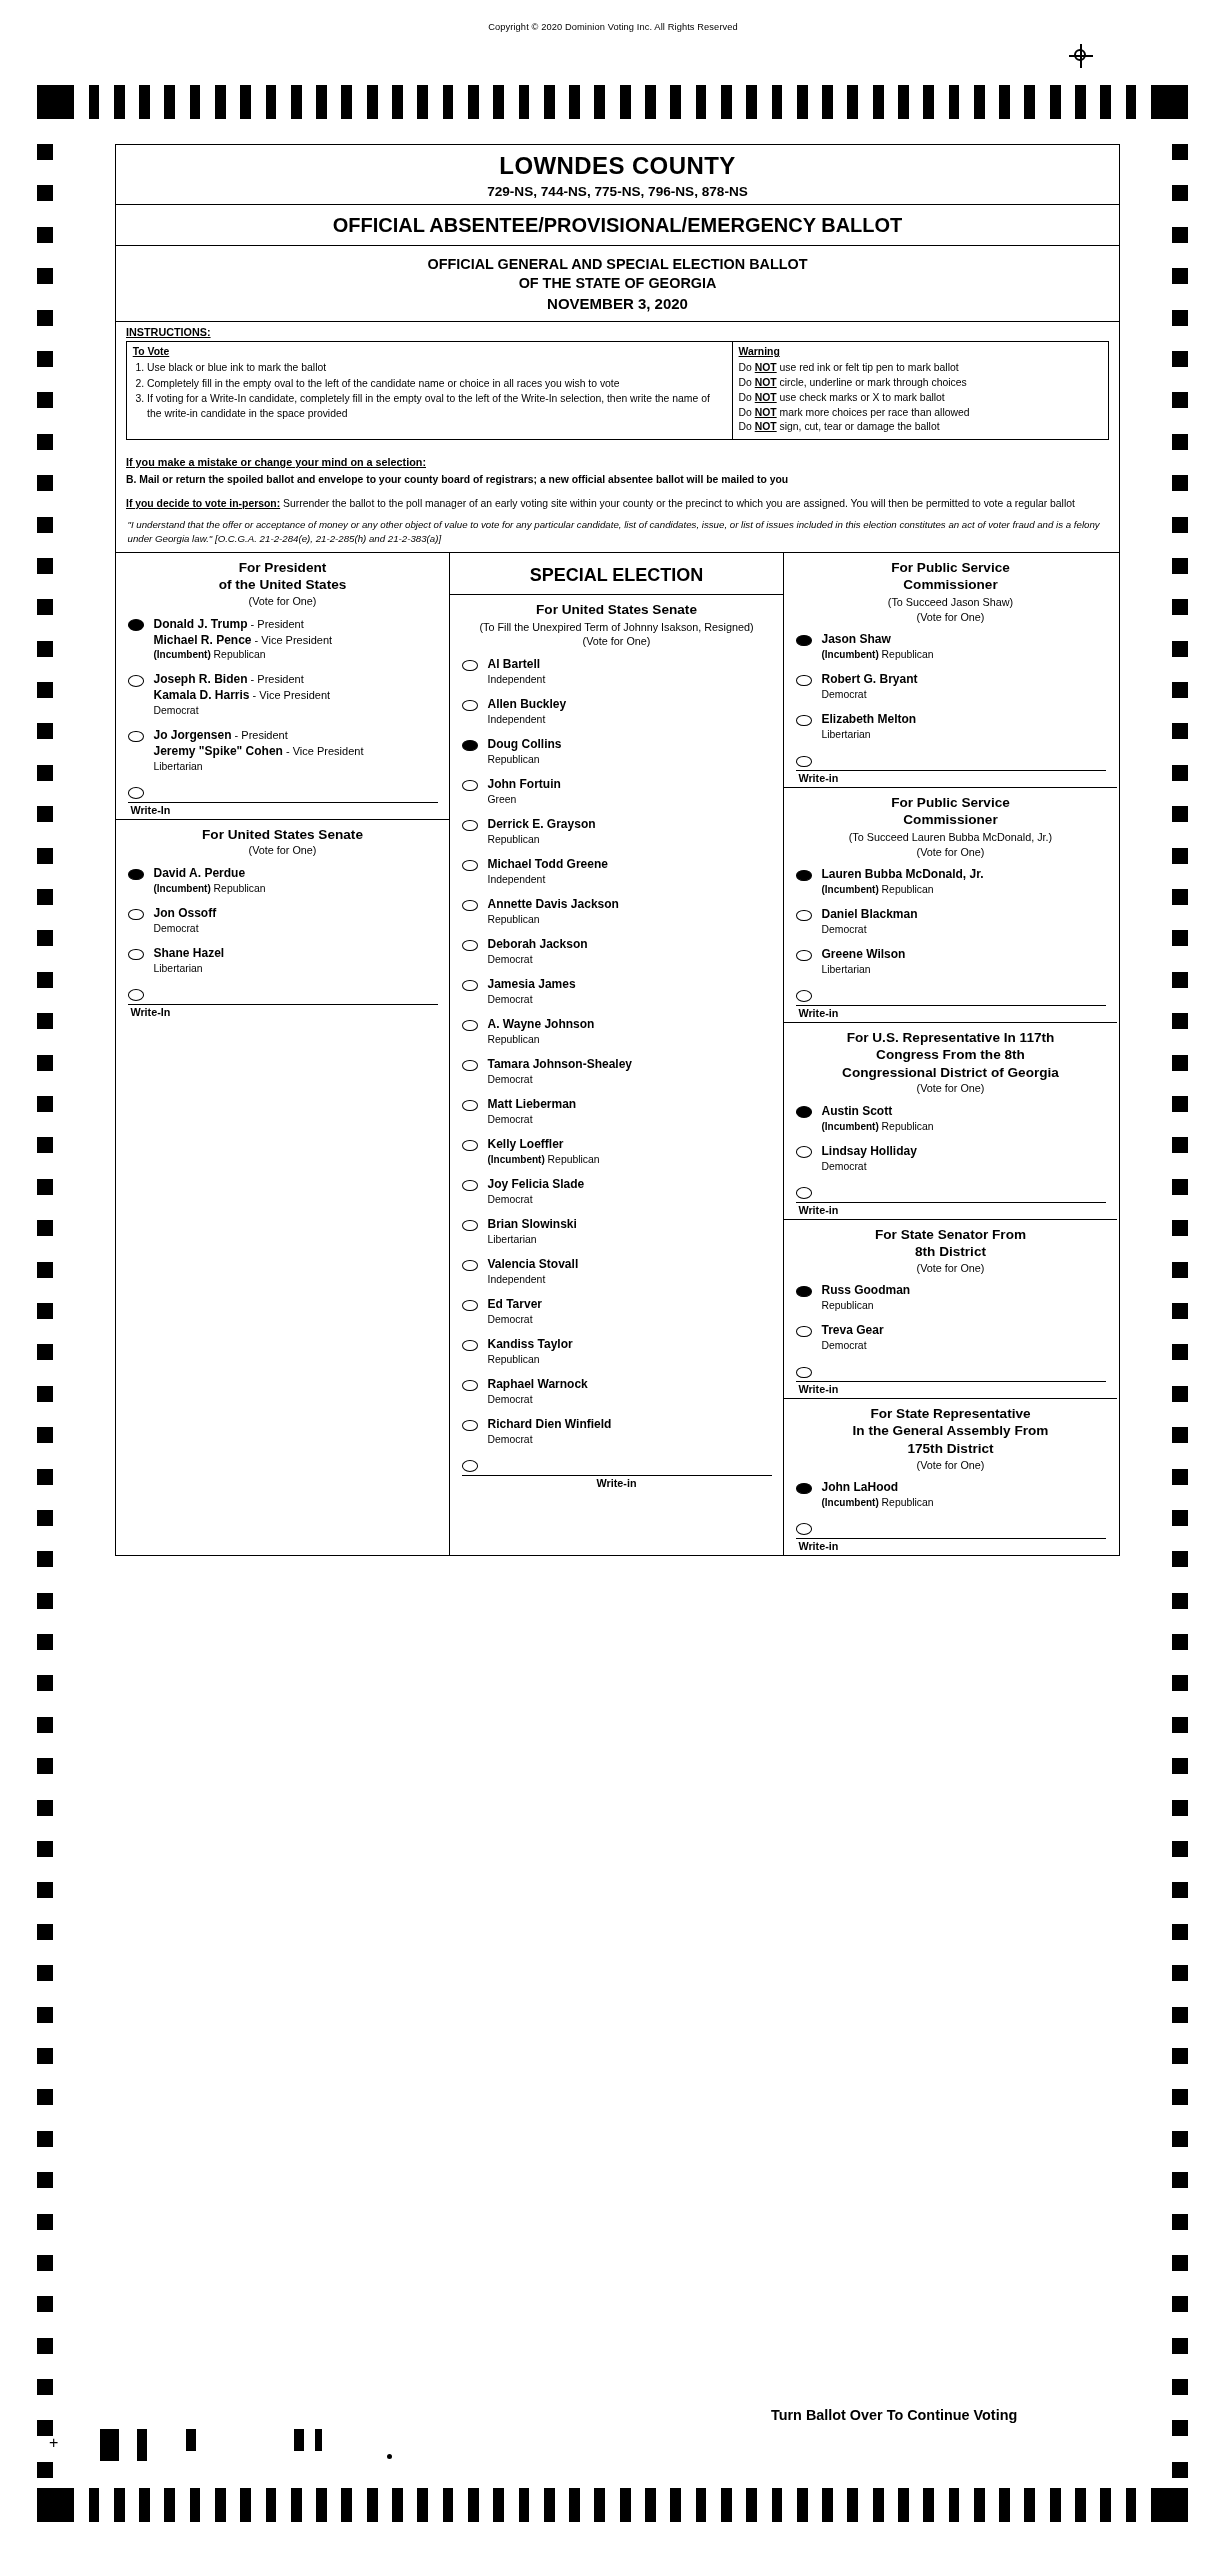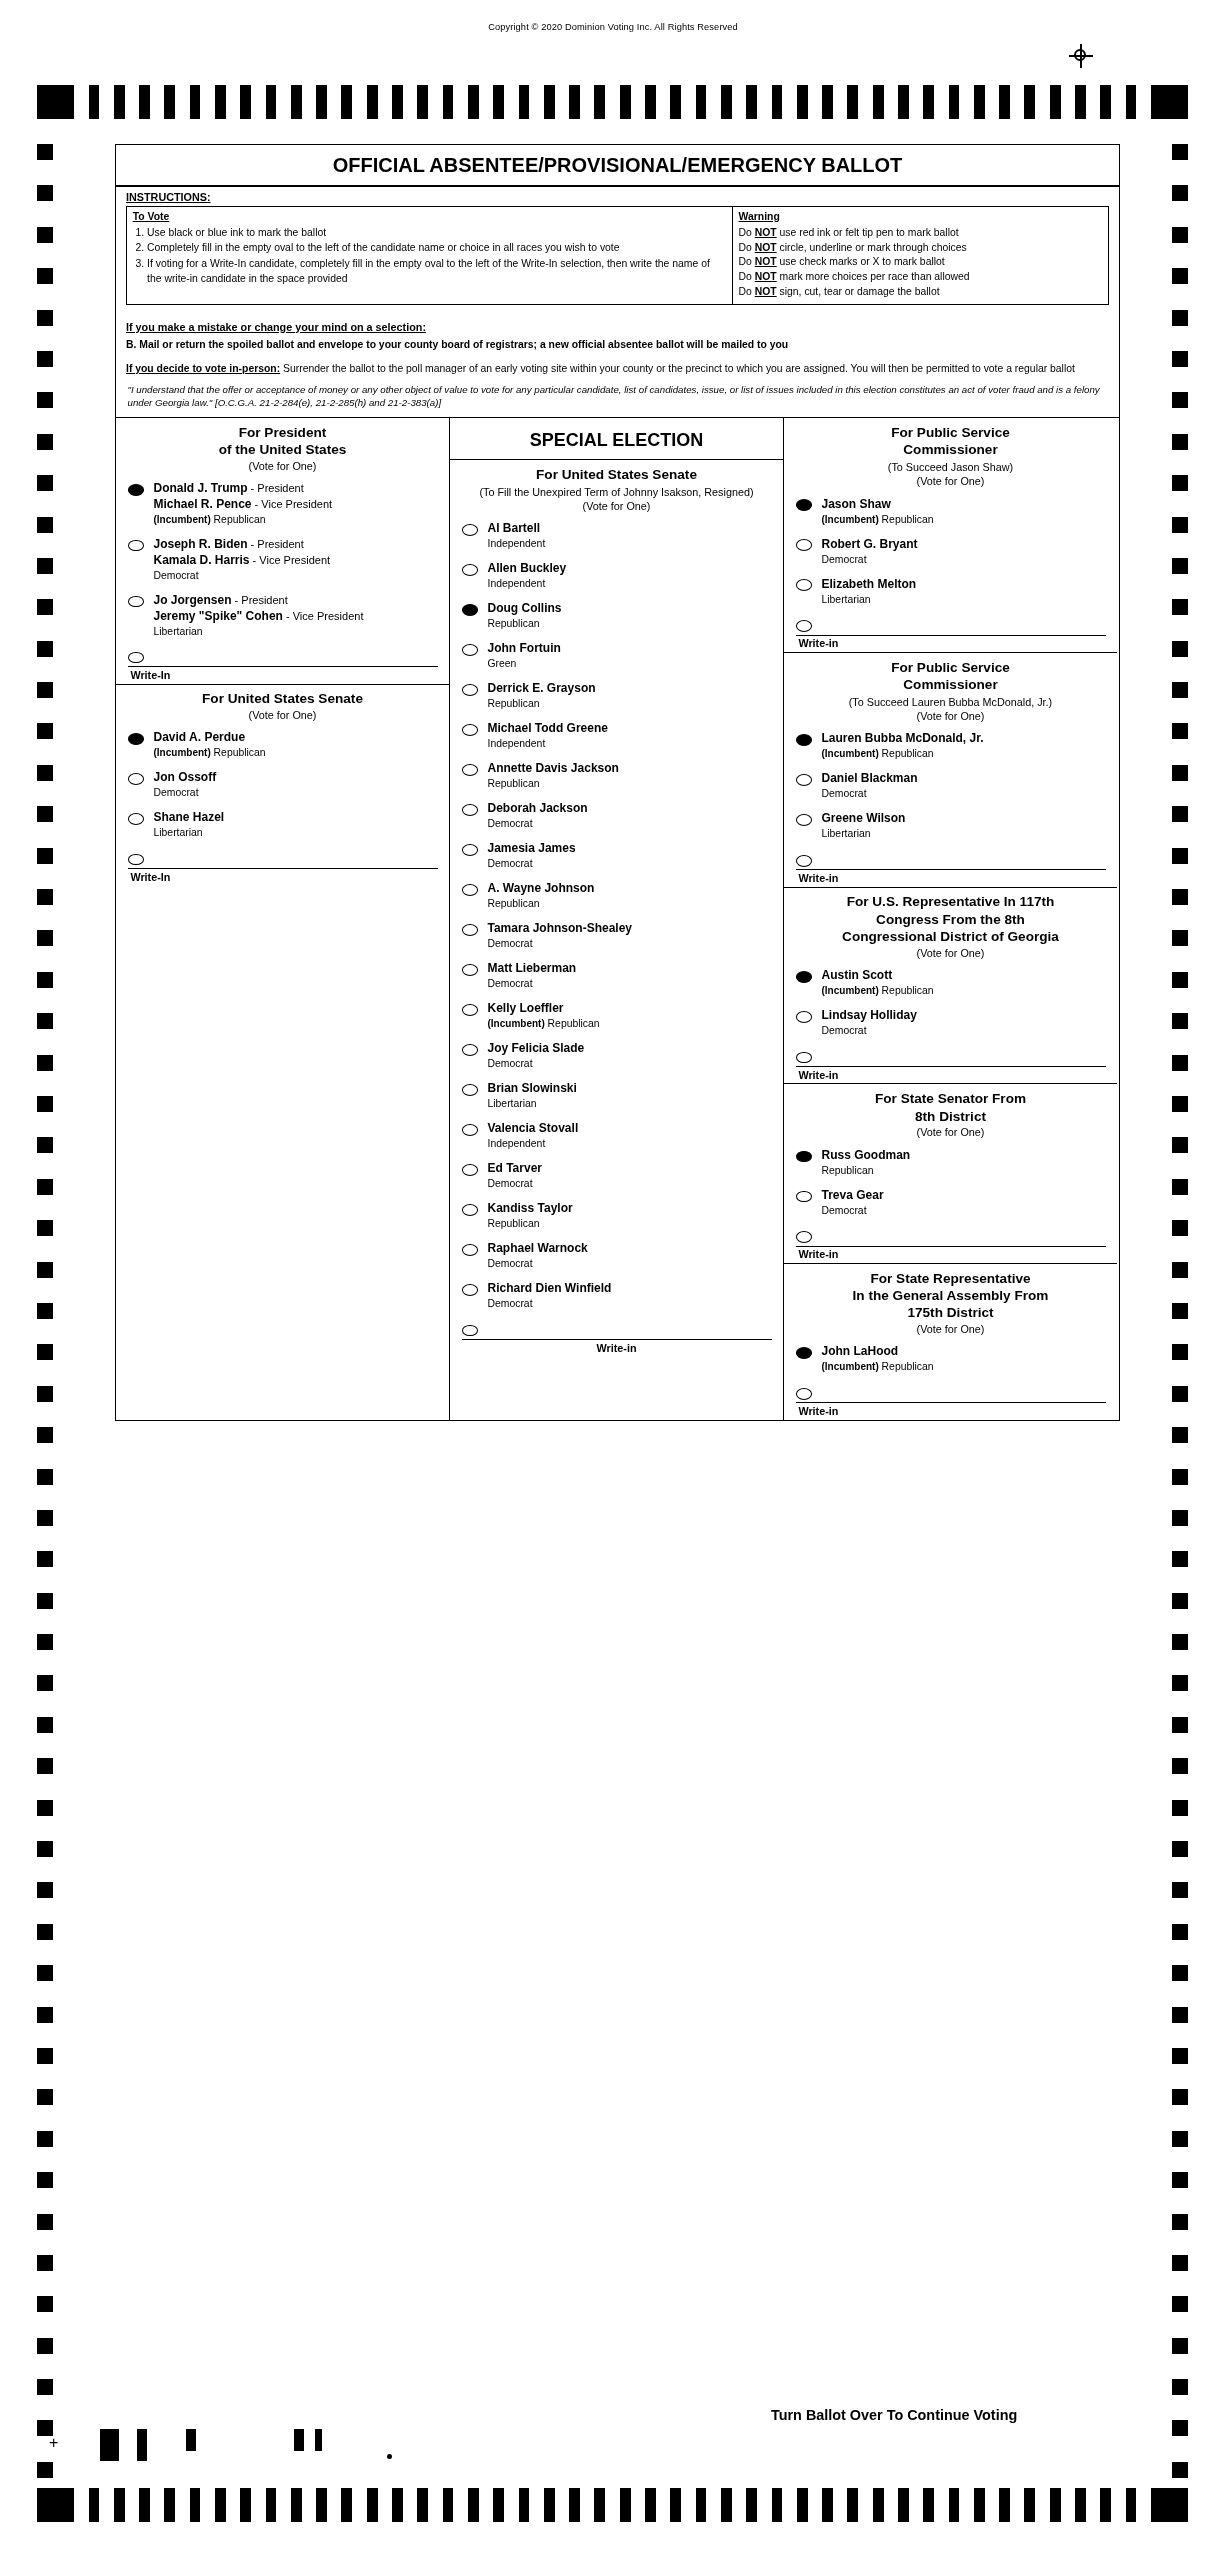--- a/index.html
+++ b/index.html
@@ -514,23 +514,32 @@
       <div class="sq"></div>
       <div class="sq"></div>
       <div class="sq"></div>
       <div class="sq"></div>
       <div class="sq"></div>
       <div class="sq"></div>
     </div>
 
   <div class="frame">
 
+    <div class="hdr">
+      <div class="county">LOWNDES COUNTY</div>
+      <div class="precincts">729-NS, 744-NS, 775-NS, 796-NS, 878-NS</div>
+    </div>
 
     <div class="hdr2">OFFICIAL ABSENTEE/PROVISIONAL/EMERGENCY BALLOT</div>
 
+    <div class="hdr3">
+      <div>OFFICIAL GENERAL AND SPECIAL ELECTION BALLOT</div>
+      <div>OF THE STATE OF GEORGIA</div>
+      <div class="date">NOVEMBER 3, 2020</div>
+    </div>
 
     <div class="instructions-wrap">
       <div class="instr-label">INSTRUCTIONS:</div>
       <div class="instr-box">
         <div class="instr-left">
           <div class="instr-sub">To Vote</div>
           <ol id="instr-steps">
               <li>Use black or blue ink to mark the ballot</li>
               <li>Completely fill in the empty oval to the left of the candidate name or choice in all races you wish to vote</li>
               <li>If voting for a Write-In candidate, completely fill in the empty oval to the left of the Write-In selection, then write the name of the write-in candidate in the space provided</li>

